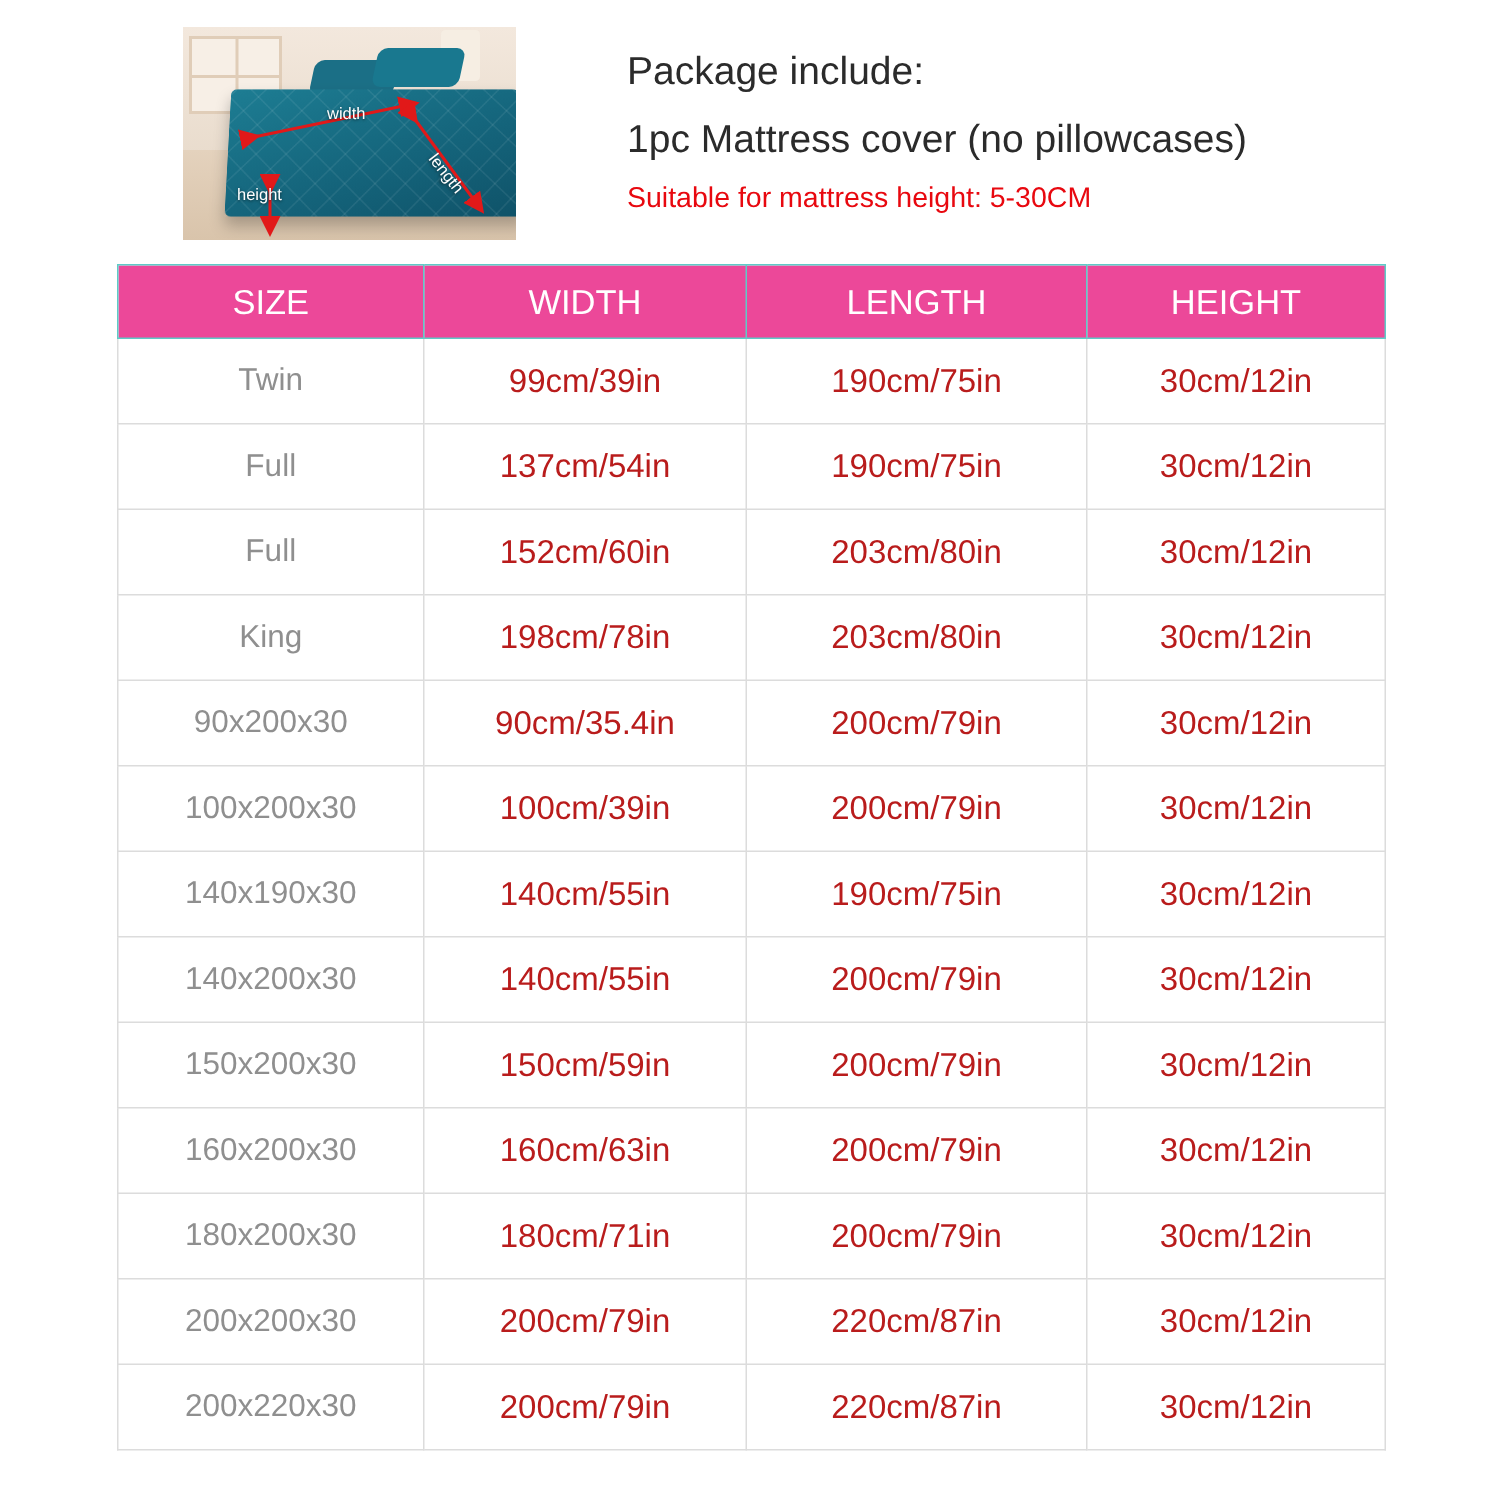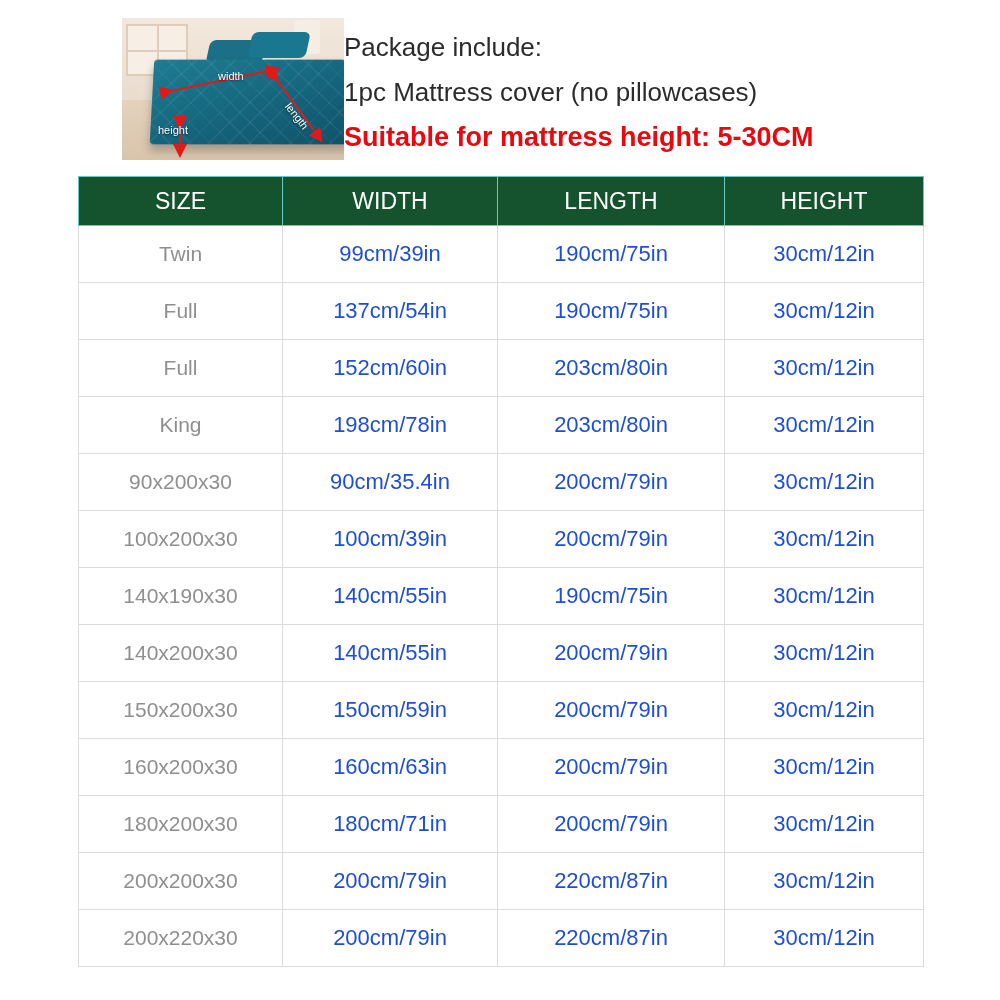--- a/index.html
+++ b/index.html
@@ -109,63 +109,64 @@
     font-family: "Liberation Sans", sans-serif;
     text-shadow: 0 1px 2px rgba(0,0,0,.6);
     white-space: nowrap;
   }
   .lbl.width  { left: 96px; top: 52px; }
   .lbl.height { left: 36px; top: 106px; }
   .lbl.length { left: 160px; top: 92px; transform: rotate(52deg); }
 
   
   .pkg {
+    padding-left: 74px;
     padding-top: 14px;
   }
   .pkg .line1 {
     font-size: 26px;
     color: #2b2b2b;
     margin-bottom: 14px;
   }
   .pkg .line2 {
     font-size: 26px;
     color: #2b2b2b;
     margin-bottom: 14px;
   }
   .pkg .line3 {
-    font-size: 27px;
+    font-size: 19px;
     color: #e8080f;
-    font-weight: bold;
+    font-weight: normal;
   }
 
   
   .table-wrap {
     position: absolute;
     left: 78px;
     top: 176px;
     width: 845px;
   }
   table.size-table {
     border-collapse: collapse;
     width: 845px;
     table-layout: fixed;
   }
   table.size-table th {
-    background: #14532d;
+    background: #ec4899;
     color: #ffffff;
     font-size: 23px;
     font-weight: normal;
     height: 46px;
     border: 1px solid #5ecbc8;
   }
   table.size-table td {
     border: 1px solid #dcdcdc;
     height: 54px;
     text-align: center;
-    color: #1d4ed8;
+    color: #b91c1c;
     font-size: 22px;
     background: #ffffff;
   }
   table.size-table td.size-cell {
     color: #8f8f8f;
     font-size: 21px;
   }
   col.c1 { width: 204px; }
   col.c2 { width: 215px; }
   col.c3 { width: 227px; }

